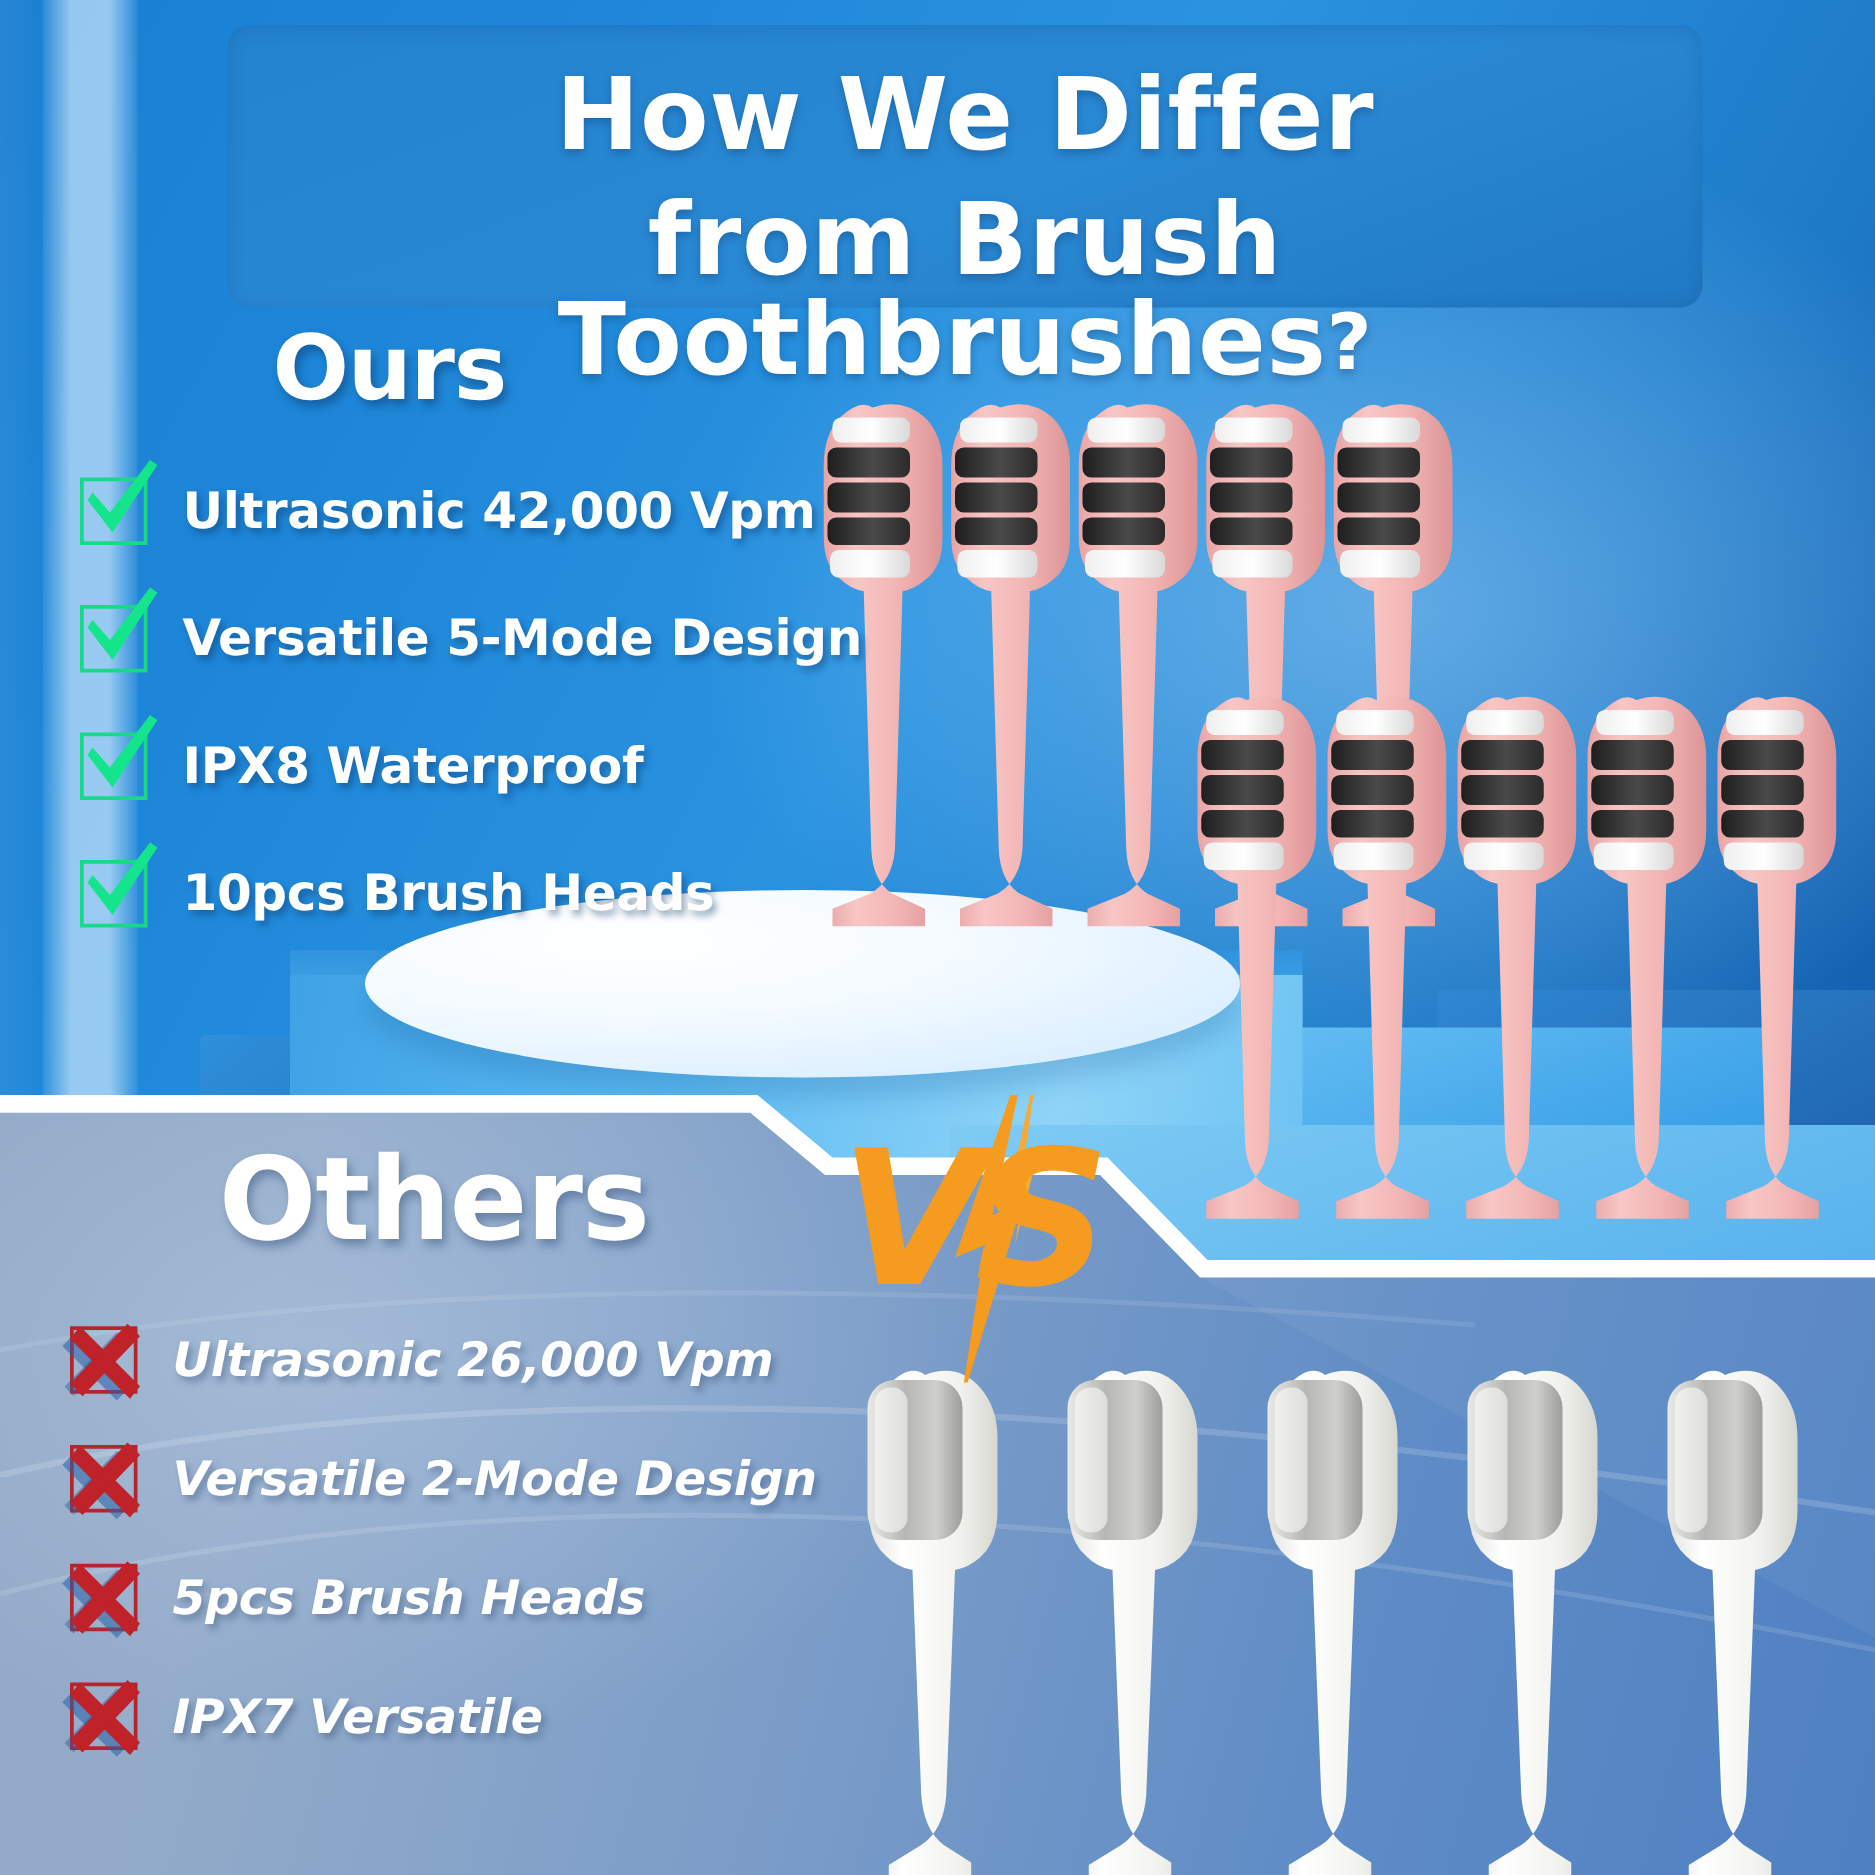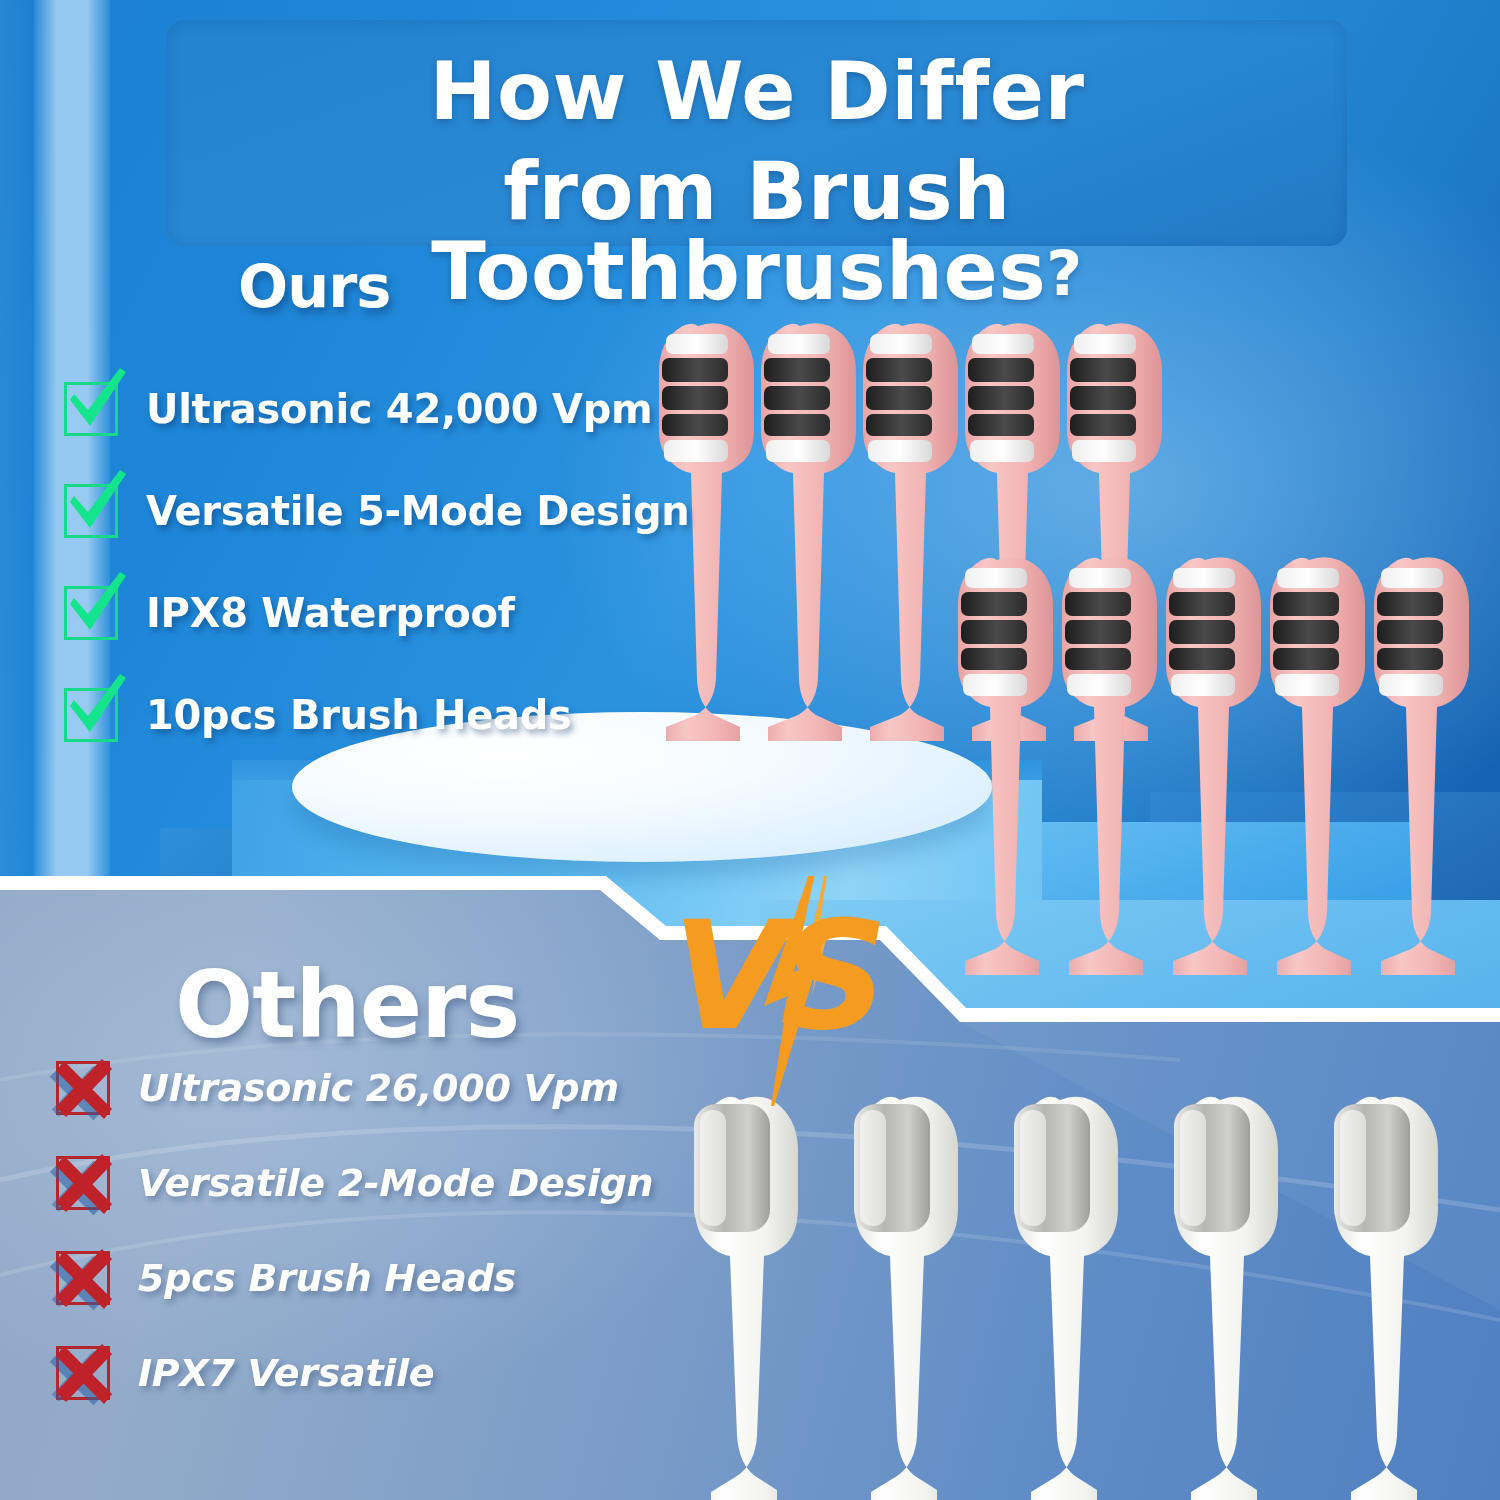--- a/index.html
+++ b/index.html
@@ -23,46 +23,45 @@
     position:absolute;left:34px;top:0;width:76px;height:1060px;
     background:linear-gradient(90deg,rgba(190,225,252,.10),rgba(196,228,252,.72) 30%,rgba(196,228,252,.72) 70%,rgba(190,225,252,.10));
   }
   .left-band2{
     position:absolute;left:0;top:0;width:36px;height:1060px;
     background:linear-gradient(90deg,rgba(255,255,255,.06),rgba(255,255,255,0));
   }
 
   
   .title-card{
-    position:absolute;left:167px;top:20px;width:1180px;height:226px;
+    position:absolute;left:182px;top:20px;width:1180px;height:226px;
     background:linear-gradient(160deg,#2383cf 0%,#2a89d4 55%,#2179c3 100%);
     border-radius:18px;
     box-shadow:0 2px 14px rgba(10,60,120,.20) inset;
   }
   .title-card .ln{
     color:#ffffff;text-align:center;font-weight:bold;
     letter-spacing:.5px;line-height:1.0;
     text-shadow:0 3px 7px rgba(12,55,105,.38);
     font-family:"DejaVu Sans", sans-serif;
   }
   .title-l1{position:absolute;left:0;top:32px;width:100%;font-size:80px;}
   .title-l2{position:absolute;left:0;top:132px;width:100%;font-size:80px;}
   .qm{font-size:62px;vertical-align:4px;font-weight:bold;}
 
   
   .ours-h{
     position:absolute;left:218px;top:252px;
-    font-size:59px;font-weight:bold;color:#ffffff;
+    font-size:72px;font-weight:bold;color:#ffffff;
     font-family:"DejaVu Sans", sans-serif;letter-spacing:-1px;
     text-shadow:3px 5px 8px rgba(8,48,96,.45);
-    margin-left:20px;
   }
   
   .others-h{
-    position:absolute;left:175px;top:952px;
+    position:absolute;left:175px;top:906px;
     font-size:92px;font-weight:bold;color:#ffffff;
     font-family:"DejaVu Sans", sans-serif;letter-spacing:-1px;
     text-shadow:3px 5px 8px rgba(45,70,110,.45);
   }
 
   
   .list-ours{position:absolute;left:58px;top:358px;width:640px;text-align:center;}
   .list-others{position:absolute;left:50px;top:1040px;width:660px;font-style:italic;}
   .frow{position:relative;display:flex;align-items:center;}
   .list-ours .frow{height:102px;}

